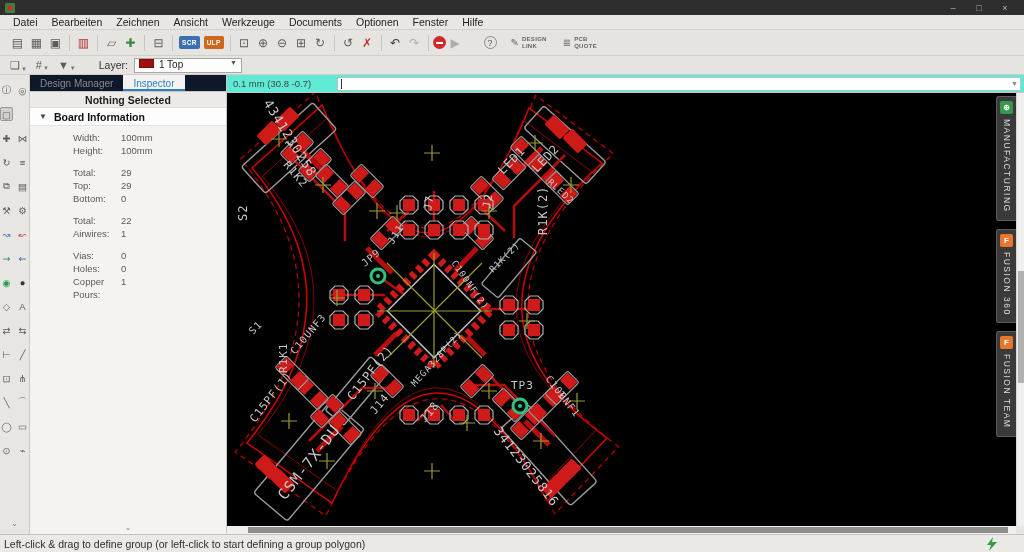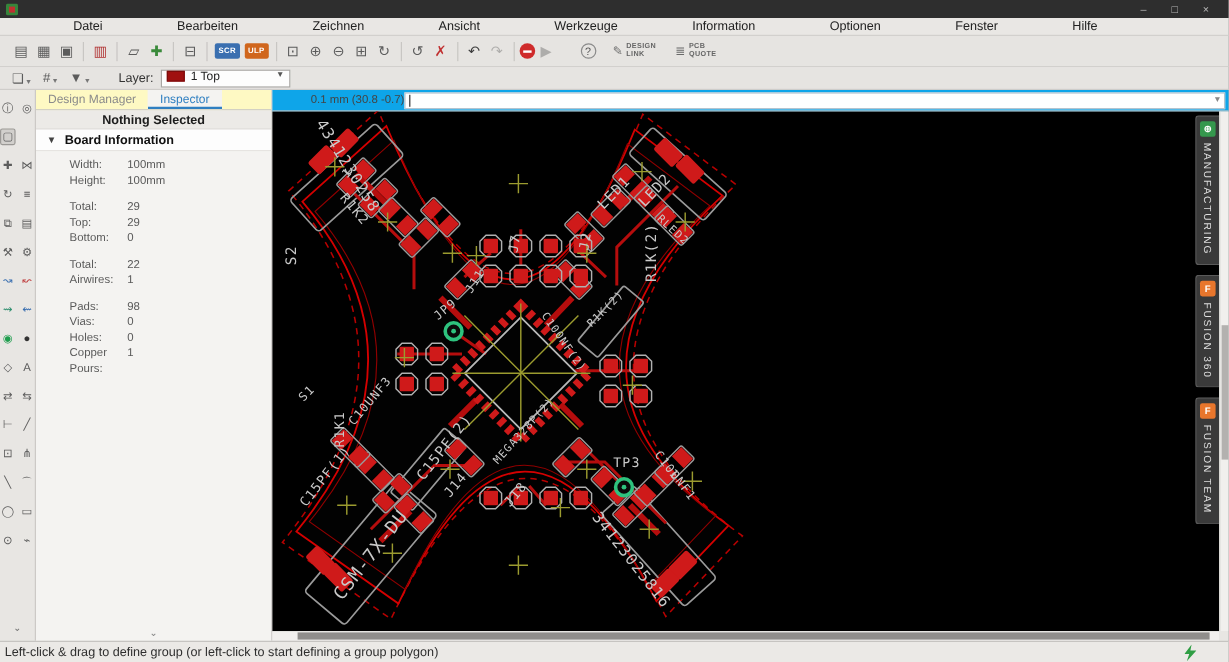--- a/index.html
+++ b/index.html
@@ -11,21 +11,21 @@
   .titlebar{ position:absolute; left:0; top:0; width:1024px; height:15px;
     background:#2e2e2e; color:#c9c9c9; font-size:9.5px; display:flex; align-items:center;
     padding:0 5px; gap:5px; }
   .titlebar .wctl{ margin-left:auto; display:flex; gap:14px; padding-right:8px; }
   .titlebar .wctl span{ width:12px; text-align:center; color:#b5b5b5; font-size:9px; cursor:default;}
 
   
   .menubar{ position:absolute; left:0; top:15px; width:1024px; height:15px;
     background:#e9e7e4; border-bottom:1px solid #d2d0cd; display:flex; align-items:center;
     padding-left:6px; font-size:10.5px; color:#222; }
-  .menu-item{ padding:0 7px; height:100%; display:flex; align-items:center;margin-left:48px; }
+  .menu-item{ padding:0 7px; height:100%; display:flex; align-items:center; }
 
   
   .toolbar1{ position:absolute; left:0; top:30px; width:1024px; height:26px;
     background:#e6e4e1; border-bottom:1px solid #d2d0cd; display:flex; align-items:center;
     padding-left:8px; }
   .tb{ width:19px; height:19px; display:flex; align-items:center; justify-content:center;
     font-size:12px; color:#5c5c5c; border-radius:2px; }
   .tb.dis{ opacity:.4; }
   .tbsep{ width:1px; height:16px; background:#c8c6c3; margin:0 4px; }
   .tbgap{ width:16px; }
@@ -61,38 +61,38 @@
   .tool{ width:14px; height:14px; display:flex; align-items:center; justify-content:center;
     font-size:9.5px; color:#5c5c5c; border:1px solid transparent; border-radius:2px;}
   .tool.active{ background:#d2d0cd; border:1px solid #9b9996; }
   .tool.blank{ visibility:hidden; }
   .tools .more{ position:absolute; bottom:6px; left:0; width:100%; text-align:center;
     font-size:8px; color:#777; }
 
   
   .panel{ position:absolute; left:30px; top:75px; width:197px; height:459px;
     background:#f4f3f1; border-right:1px solid #ccc9c6; }
-  .ptabs{ height:17px; background:#fef9c3; border-bottom:1px solid #c9c7c4; display:flex; }
+  .ptabs{ height:17px; background:#0f172a; border-bottom:1px solid #c9c7c4; display:flex; }
   .ptab{ padding:0 10px; font-size:10px; color:#8b8b8b; display:flex; align-items:center; }
   .ptab.active{ background:#f4f3f1; color:#2f7fc1; box-shadow:inset 0 -2px 0 #2f7fc1; }
   .nothing{ height:16px; line-height:16px; text-align:center; font-weight:bold; font-size:10.5px;
     color:#1d1d1d; background:#eceae7; border-bottom:1px solid #dddbd8; }
   .sechdr{ height:18px; background:#fdfdfd; border-bottom:1px solid #e6e4e1; display:flex;
     align-items:center; gap:7px; padding-left:9px; font-size:10.5px; font-weight:bold; color:#111;}
   .sechdr .tri{ font-size:8px; color:#444; }
   .info{ padding-top:5px; font-size:9.5px; color:#5a5a5a; }
-  .grp{ margin-bottom:9px; }
+  .grp{ margin-bottom:9px;padding-left:15px; }
   .irow{ display:flex; height:13px; line-height:13px; }
   .irow .k{ margin-left:28px; width:48px; }
   .irow .v{ }
   .panel .pmore{ position:absolute; bottom:2px; width:100%; text-align:center; font-size:8px; color:#888;}
 
   
   .ctopbar{ position:absolute; left:227px; top:75px; width:797px; height:18px;
-    background:#0ea5e9; border-bottom:1px solid #c9c7c4; display:flex; align-items:center;text-align:right; }
+    background:#5eead4; border-bottom:1px solid #c9c7c4; display:flex; align-items:center; }
   .coords{ width:110px; font-size:9.5px; color:#444; padding-left:6px; }
   .cmdwrap{ flex:1; height:14px; margin-right:3px; background:#fff; border:1px solid #b3c3cf;
     display:flex; align-items:center; padding-left:3px; }
   .caret{ width:1px; height:10px; background:#333; animation:blink 1.1s steps(1) infinite; }
   @keyframes blink{ 50%{ opacity:0; } }
   .cmdwrap .ar{ margin-left:auto; font-size:7px; color:#888; padding-right:2px;}
 
   .canvas{ position:absolute; left:227px; top:93px; width:789px; height:433px; background:#000; }
   .canvas svg{ display:block; }
   text.silk{ fill:#c9c9c9; font-family:"DejaVu Sans Mono", monospace; letter-spacing:1px; }
@@ -136,21 +136,21 @@
       <span>×</span>
     </span>
   </div>
 
   <div class="menubar" id="menubar">
       <div class="menu-item">Datei</div>
       <div class="menu-item">Bearbeiten</div>
       <div class="menu-item">Zeichnen</div>
       <div class="menu-item">Ansicht</div>
       <div class="menu-item">Werkzeuge</div>
-      <div class="menu-item">Information</div>
+      <div class="menu-item">Documents</div>
       <div class="menu-item">Optionen</div>
       <div class="menu-item">Fenster</div>
       <div class="menu-item">Hilfe</div>
     </div>
 
   <div class="toolbar1" id="toolbar1">
       <div class="tb">▤</div>
       <div class="tb">▦</div>
       <div class="tb">▣</div>
       <div class="tbsep"></div>
@@ -328,24 +328,20 @@
           <div class="irow">
             <span class="k">Total:</span>
             <span class="v">22</span>
           </div>
           <div class="irow">
             <span class="k">Airwires:</span>
             <span class="v">1</span>
           </div>
         </div>
         <div class="grp">
-          <div class="irow">
-            <span class="k">Pads:</span>
-            <span class="v">98</span>
-          </div>
           <div class="irow">
             <span class="k">Vias:</span>
             <span class="v">0</span>
           </div>
           <div class="irow">
             <span class="k">Holes:</span>
             <span class="v">0</span>
           </div>
           <div class="irow">
             <span class="k">Copper Pours:</span>

